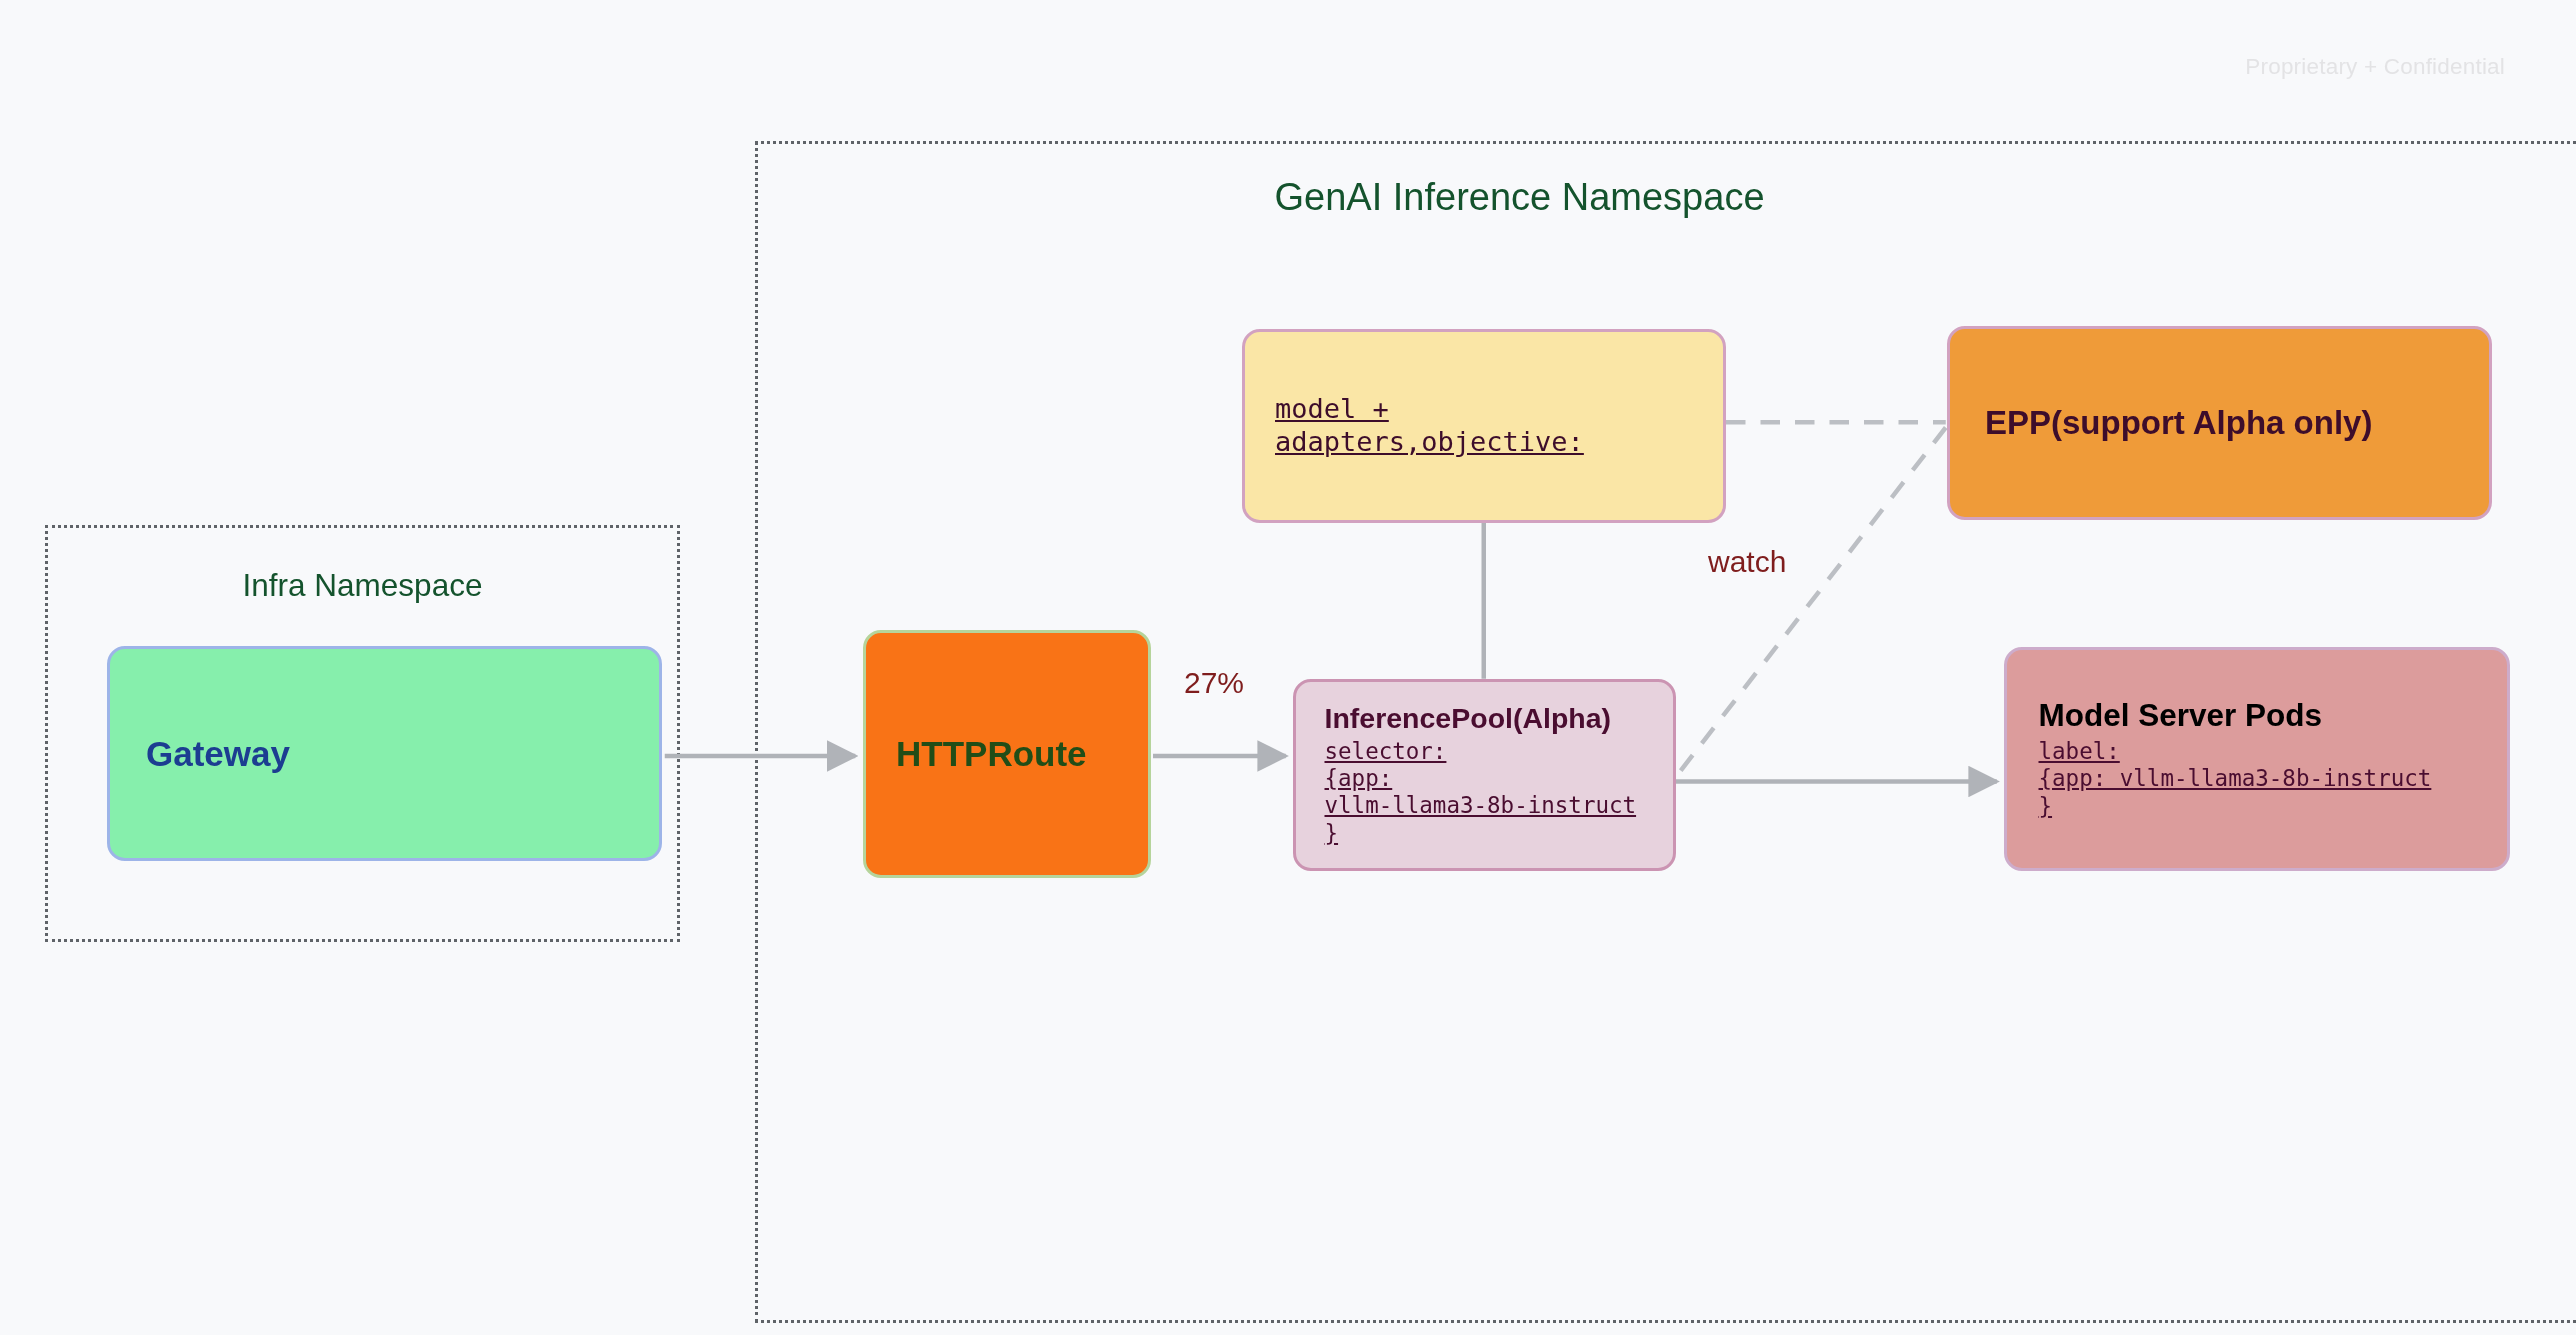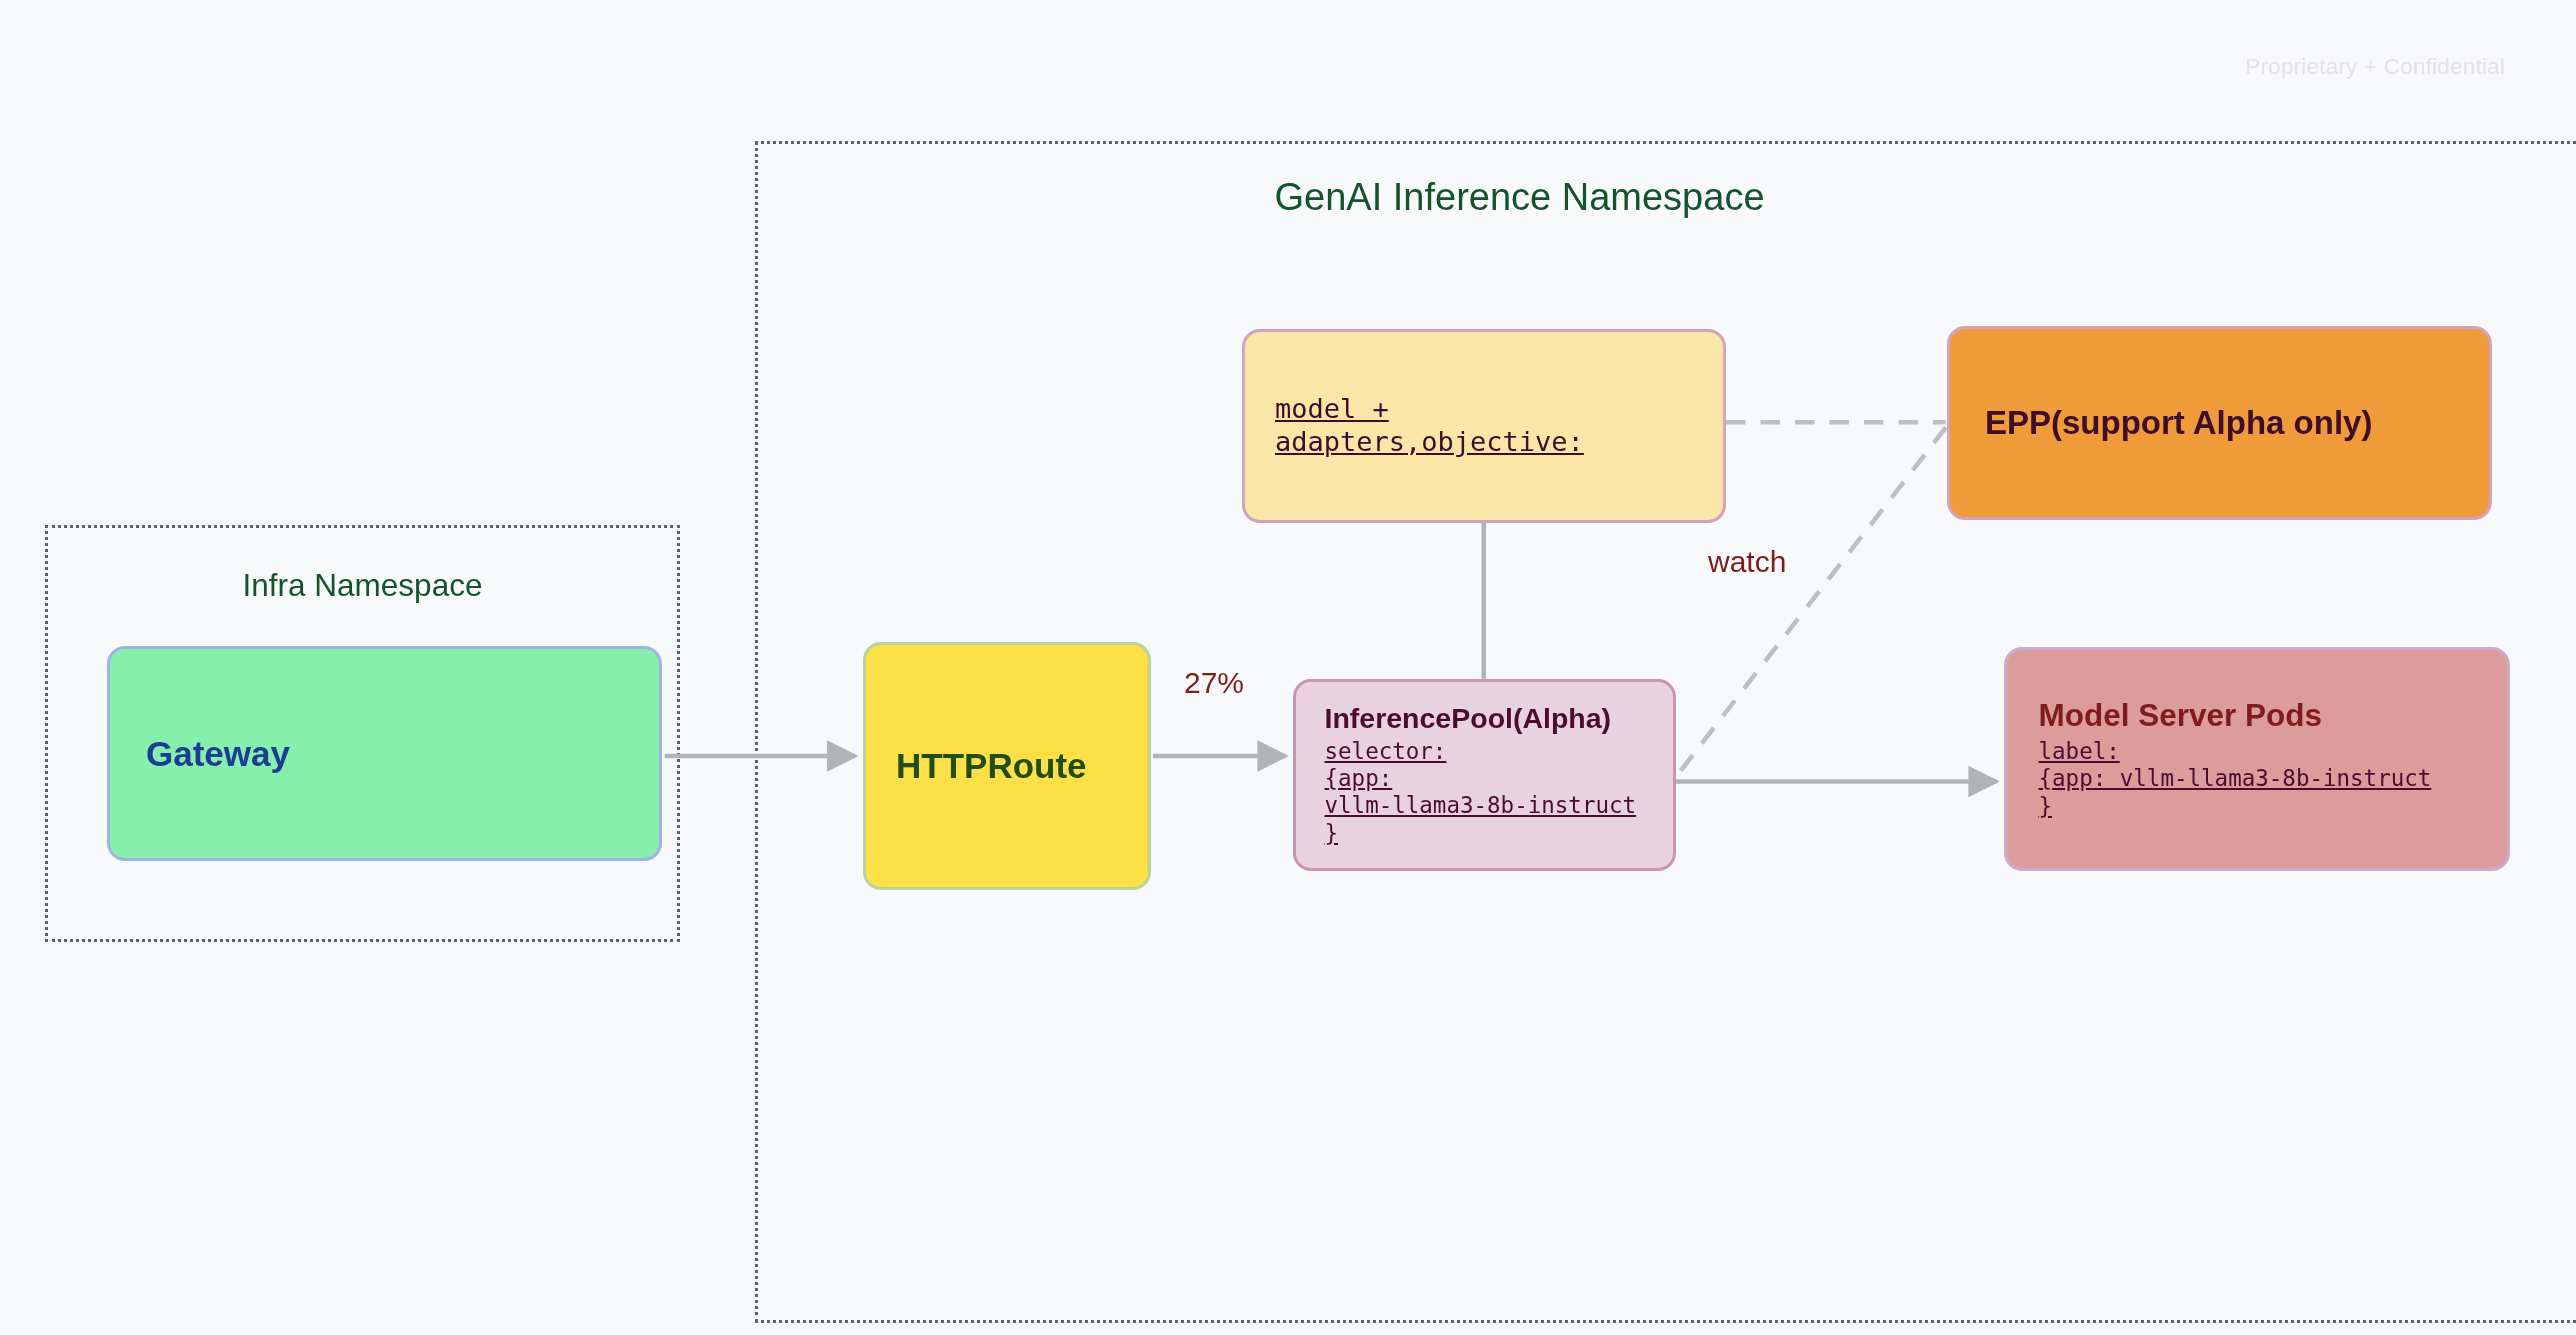--- a/index.html
+++ b/index.html
@@ -79,24 +79,23 @@
     background: #86efac;
     border-color: #9db4e8;
     padding: 0 36px;
   }
   #gateway .title { font-size: 35px; color: #1c3d91; }
 
   
   #httproute {
     left: 863px; top: 630px;
     width: 288px; height: 248px;
-    background: #fde047;
+    background: #f97316;
     border-color: #b6d49b;
     padding: 12px 30px;
-    margin-top: 12px;
   }
   #httproute .title { font-size: 35px; color: #214d17; }
 
   
   #inference-model {
     left: 1242px; top: 329px;
     width: 484px; height: 194px;
     background: #fae6a6;
     border-color: #d2a2c0;
     padding: 0 30px;
@@ -126,21 +125,21 @@
   #epp .title { font-size: 33px; color: #3d0d2b; }
 
   
   #model-server-pods {
     left: 2004px; top: 647px;
     width: 506px; height: 224px;
     background: #dc9c9c;
     border-color: #cdaccb;
     padding: 0 31.5px;
   }
-  #model-server-pods .title { font-size: 31.5px; color: #7f1d1d; margin-bottom: 4.5px; }
+  #model-server-pods .title { font-size: 31.5px; color: #000000; margin-bottom: 4.5px; }
   #model-server-pods .code  { font-size: 22.5px; color: #4a0d30; }
 
   
   #connectors {
     left: 0; top: 0;
     width: 2576px; height: 1335px;
     pointer-events: none;
   }
   .edge-label {
     color: #7f1d1d;

